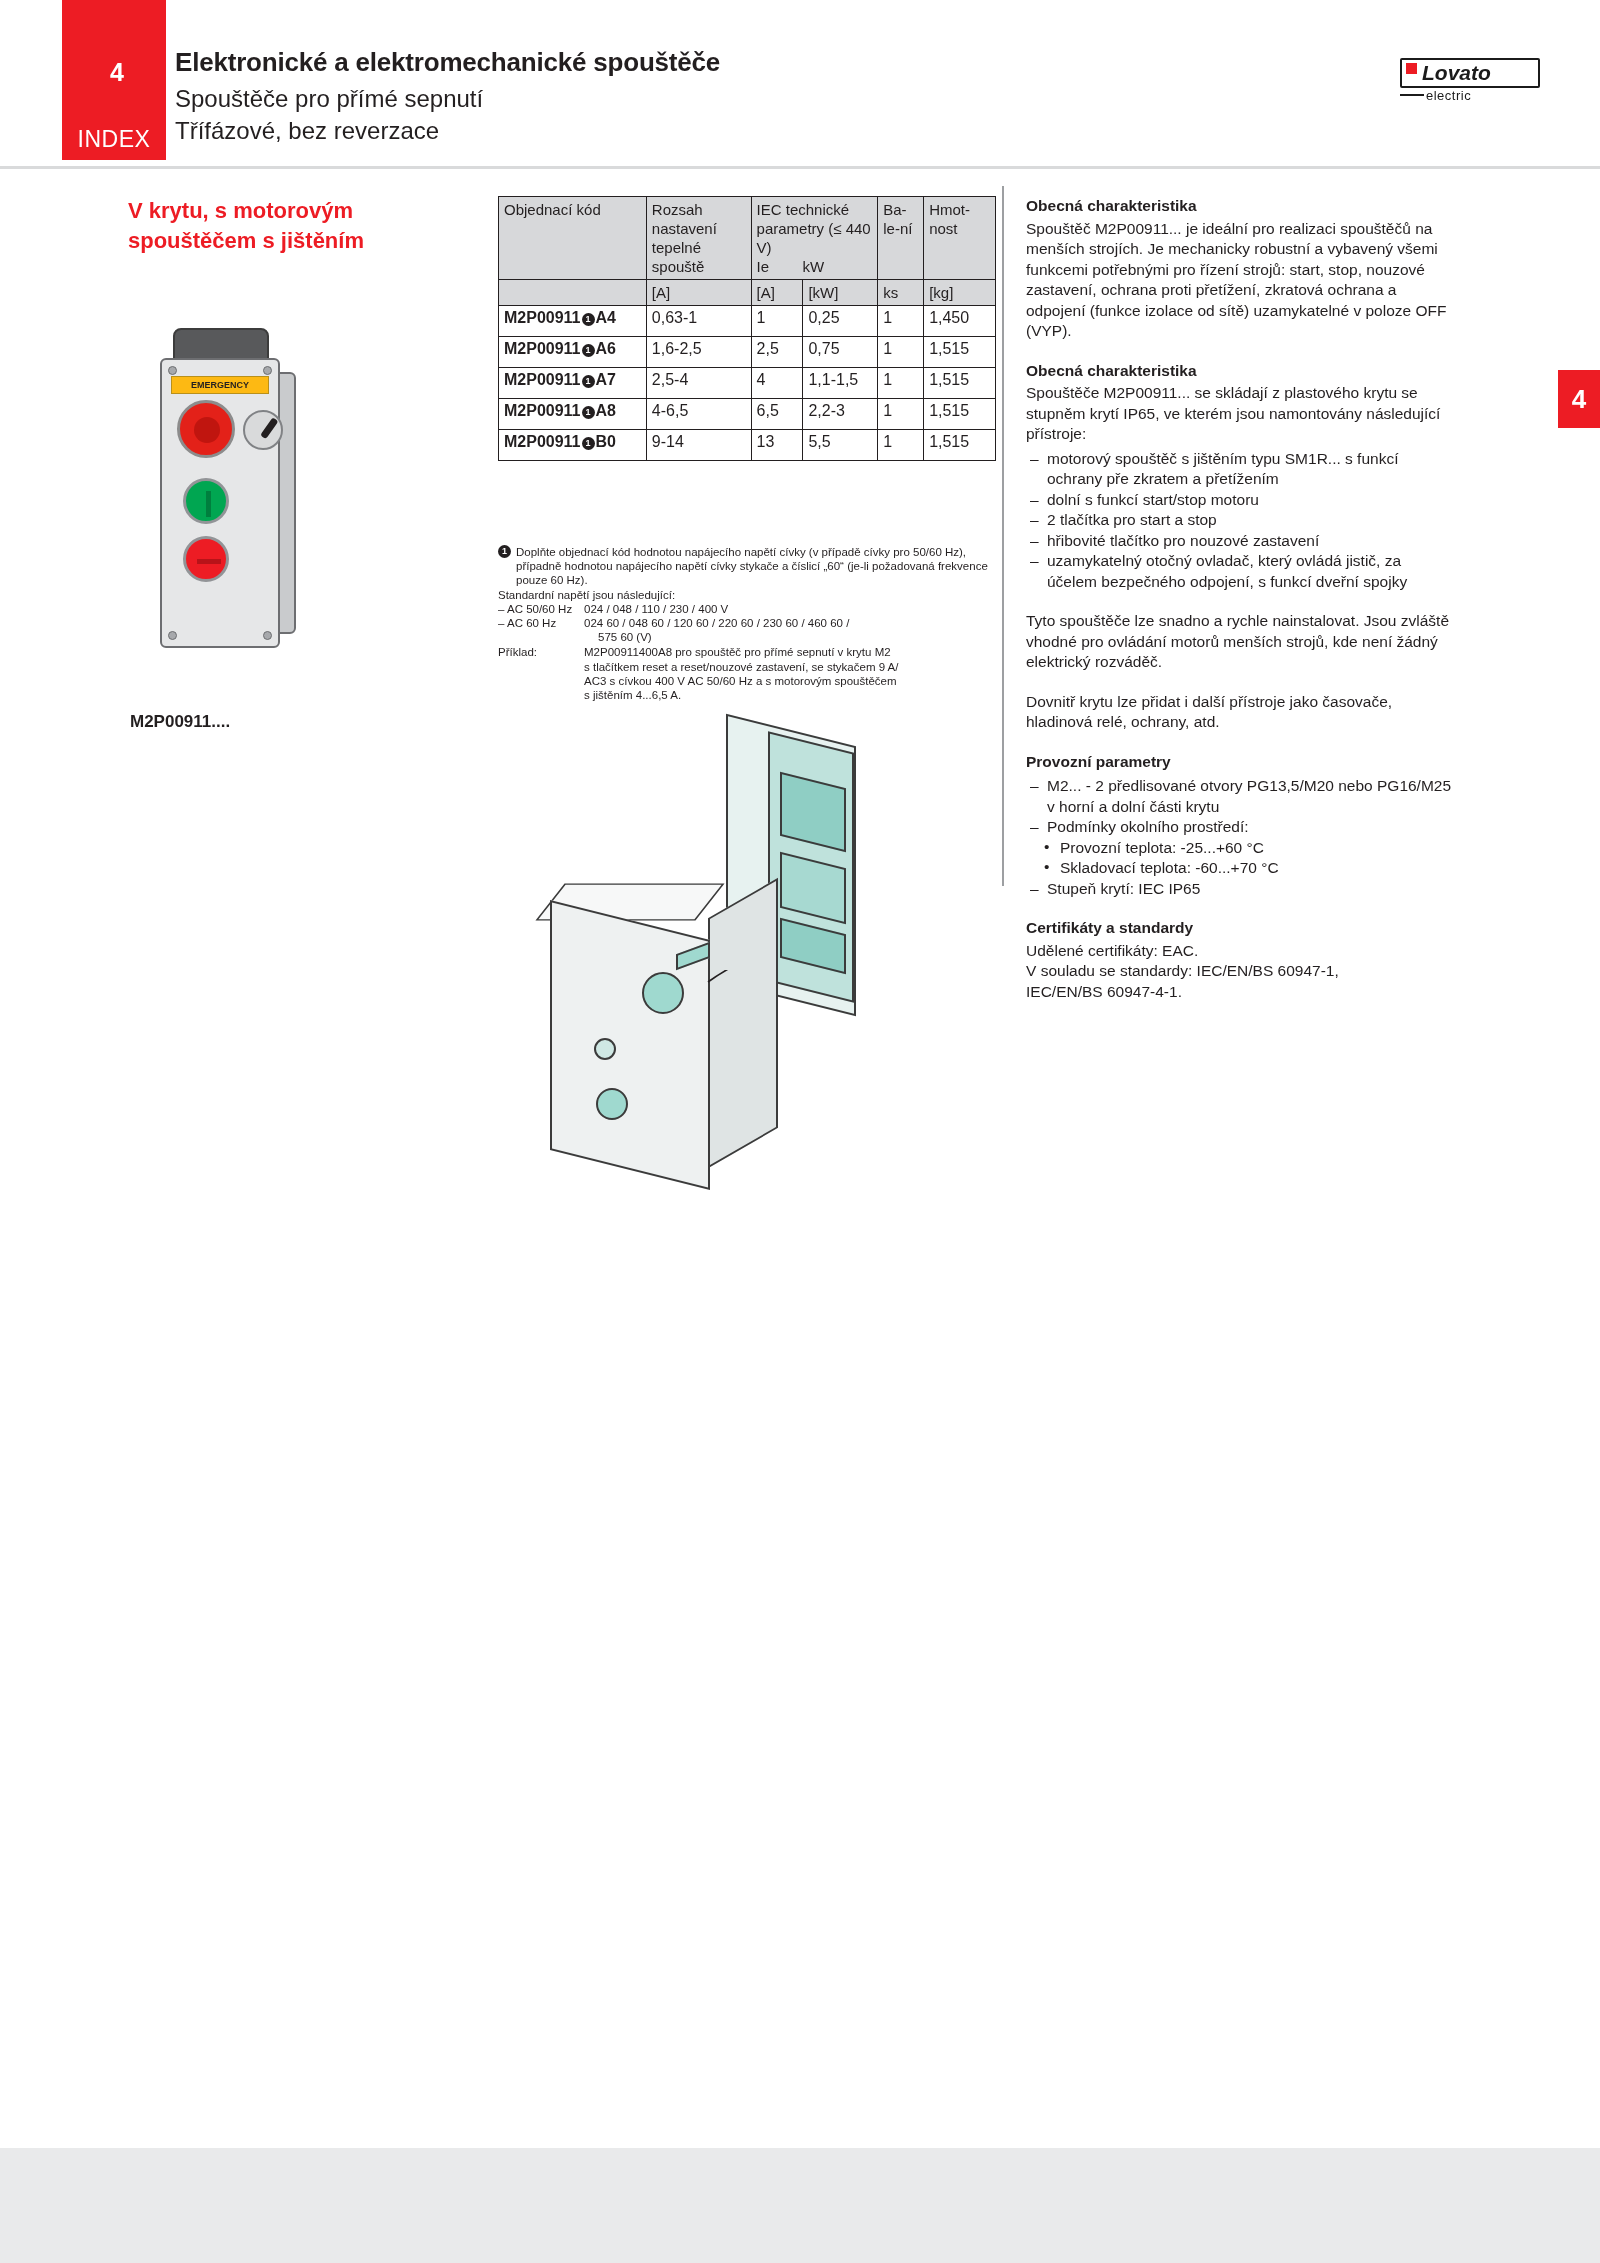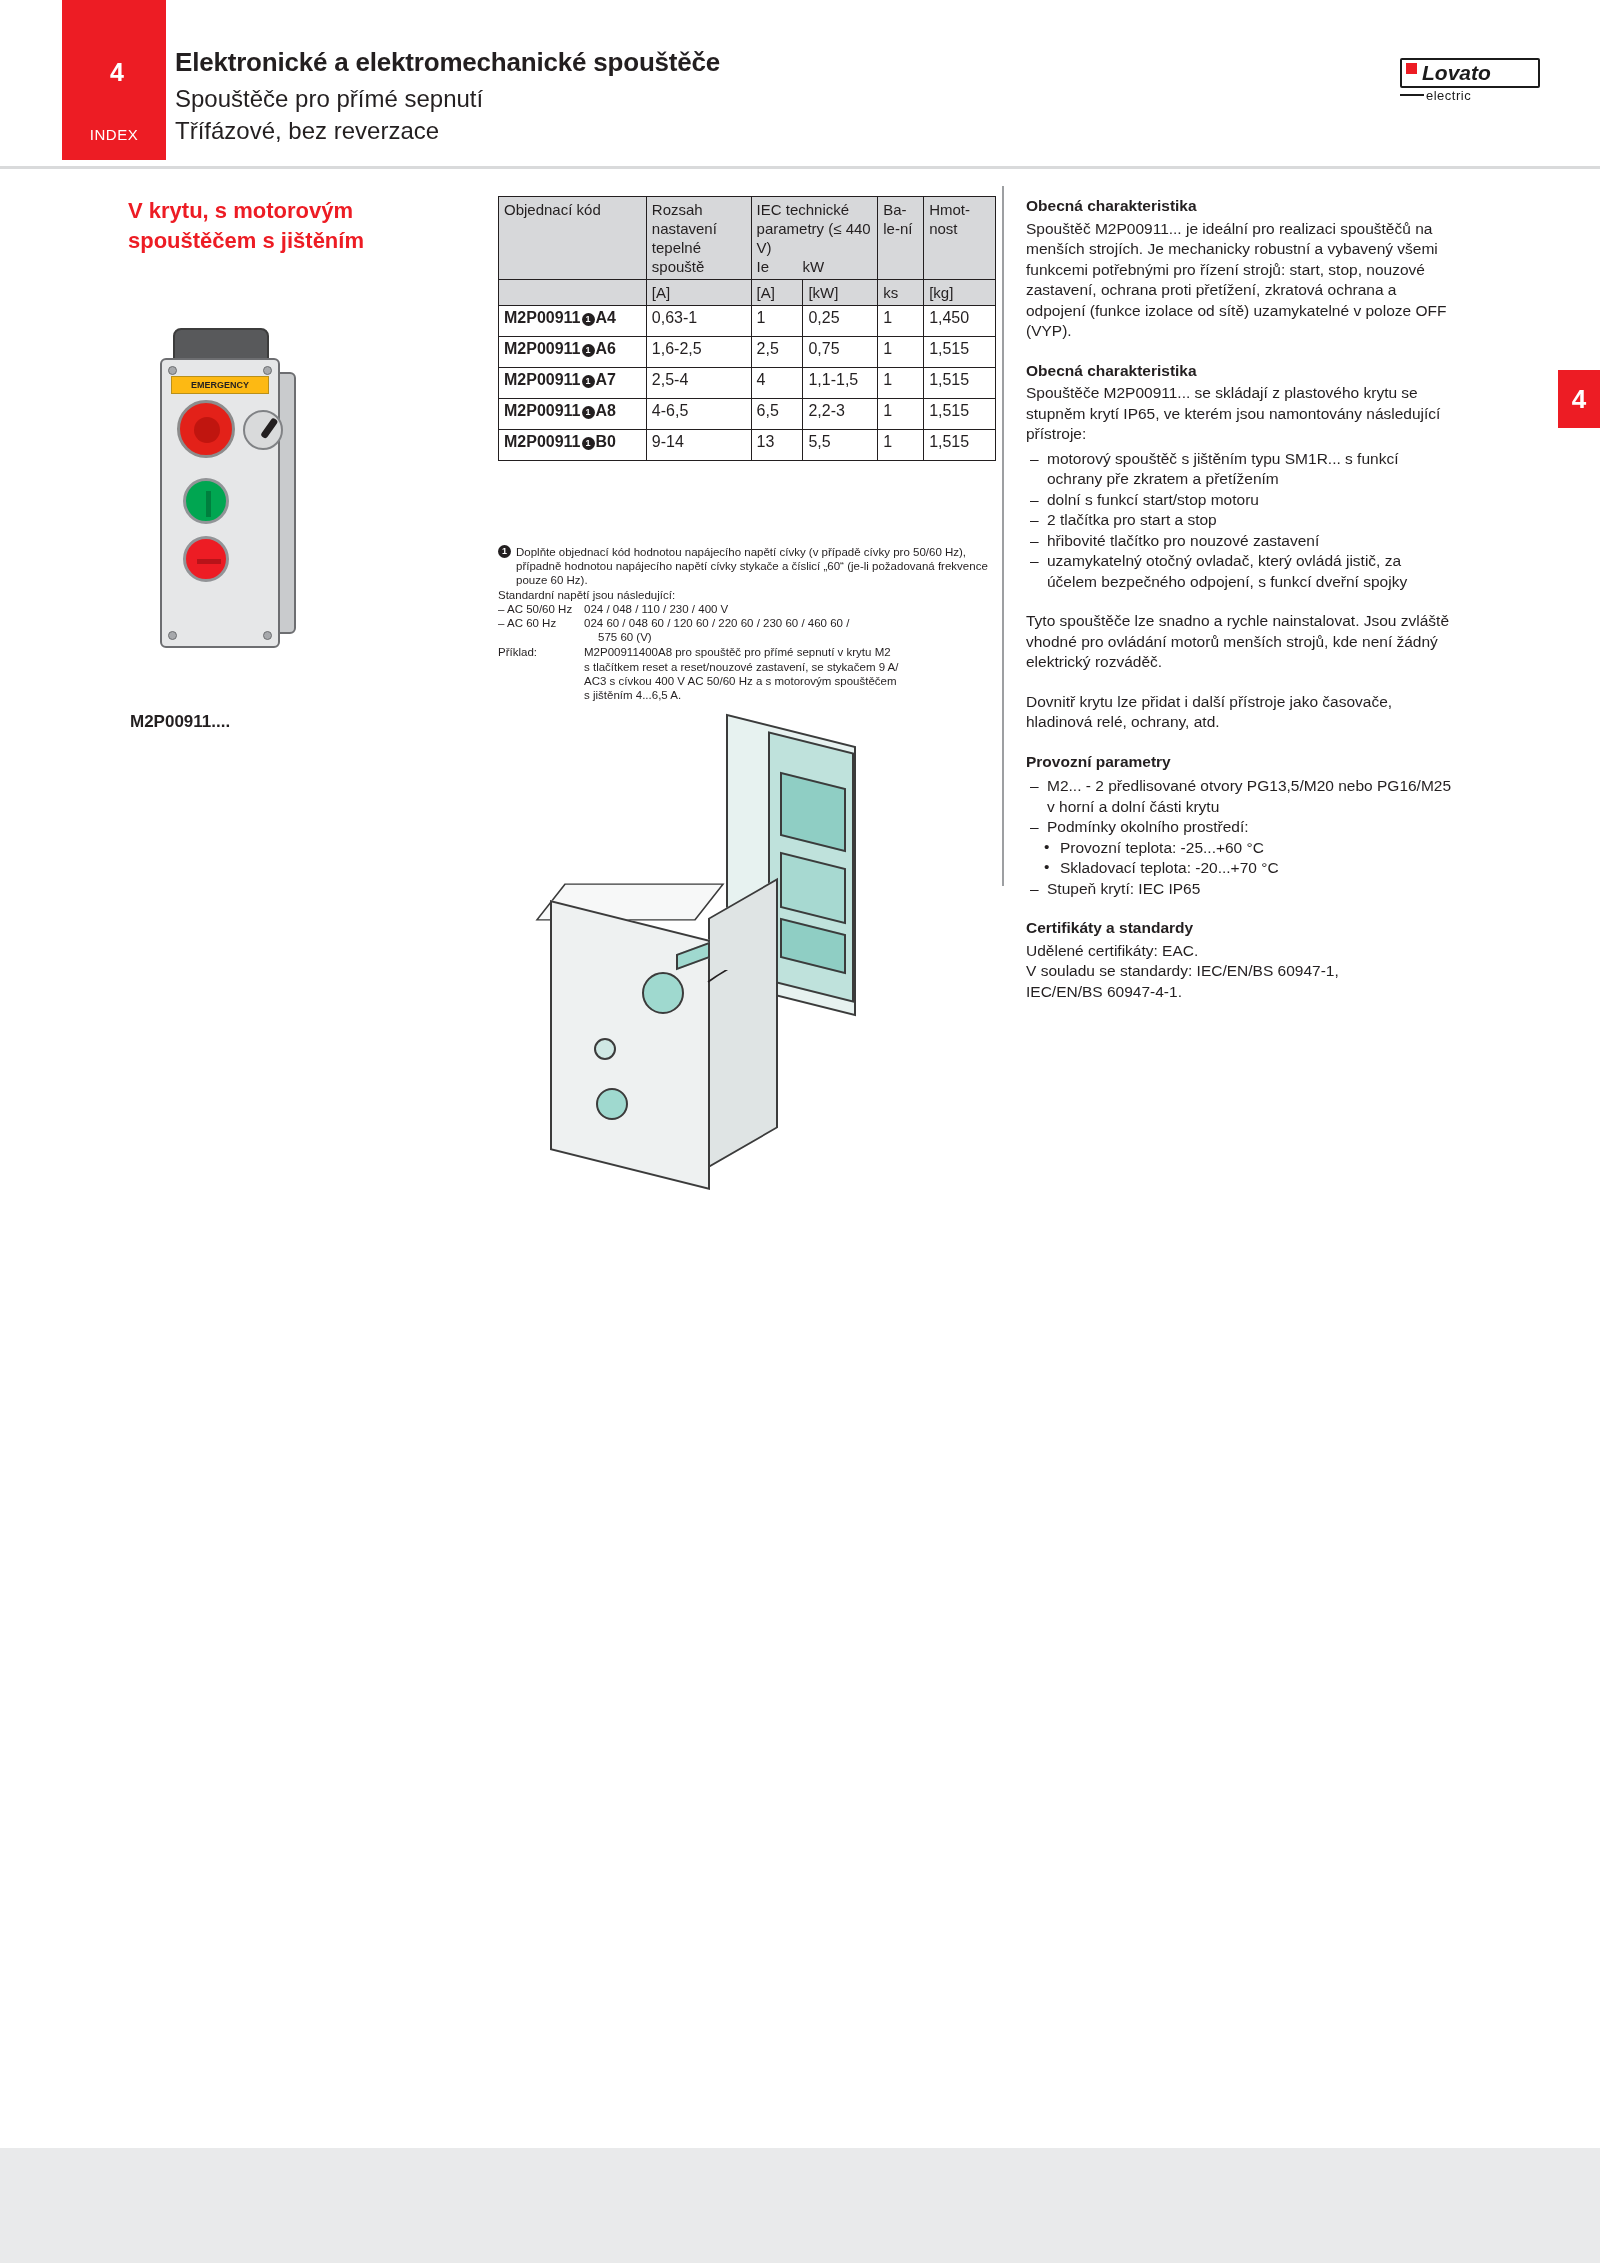--- a/index.html
+++ b/index.html
@@ -22,21 +22,21 @@
   #index-tab {
     position:absolute; left:62px; top:0; width:104px; height:160px;
     background:#ed1c24;
   }
   #index-tab .chapnum {
     position:absolute; left:48px; top:58px; width:40px;
     color:#ffffff; font-size:25px; font-weight:bold; text-align:left;
   }
   #index-tab .indexlabel {
     position:absolute; left:0; top:126px; width:104px; text-align:center;
-    color:#ffffff; font-size:15px; letter-spacing:0.5px;
+    color:#ffffff; font-size:23px; letter-spacing:0.5px;
   }
   #header-titles { position:absolute; left:175px; top:44px; }
   #header-titles .t1 { font-size:26px; font-weight:bold; color:#231f20; line-height:36px; letter-spacing:-0.2px;}
   #header-titles .t2 { font-size:24px; color:#231f20; line-height:32px; margin-top:3px;}
   #header-titles .t3 { font-size:24px; color:#231f20; line-height:32px; }
   
   #logo { position:absolute; left:1400px; top:58px; width:140px; height:48px; }
   #logo .logo-box {
     position:absolute; left:0; top:0; width:140px; height:30px; background:#ffffff;
     border:2px solid #1b1b1b; border-radius:2px;
@@ -412,21 +412,21 @@
   </div>
   <div class="blk">
     <p>Dovnitř krytu lze přidat i další přístroje jako časovače, hladinová relé, ochrany, atd.</p>
   </div>
   <div class="blk">
     <h3>Provozní parametry</h3>
     <ul id="list-block5">
         <li class="dash">M2... - 2 předlisované otvory PG13,5/M20 nebo PG16/M25 v horní a dolní části krytu</li>
         <li class="dash">Podmínky okolního prostředí:</li>
         <li class="dot">Provozní teplota: -25...+60 °C</li>
-        <li class="dot">Skladovací teplota: -20...+70 °C</li>
+        <li class="dot">Skladovací teplota: -60...+70 °C</li>
         <li class="dash">Stupeň krytí: IEC IP65</li>
       </ul>
   </div>
   <div class="blk">
     <h3>Certifikáty a standardy</h3>
     <p>Udělené certifikáty: EAC.</p>
     <p>V souladu se standardy: IEC/EN/BS 60947-1,</p>
     <p>IEC/EN/BS 60947-4-1.</p>
   </div>
 </div>

